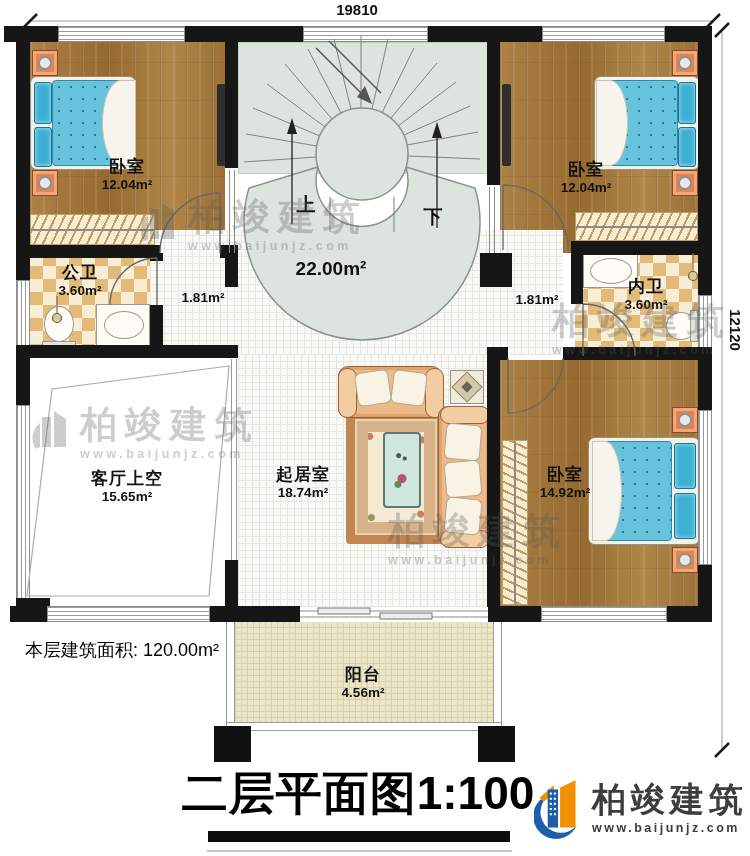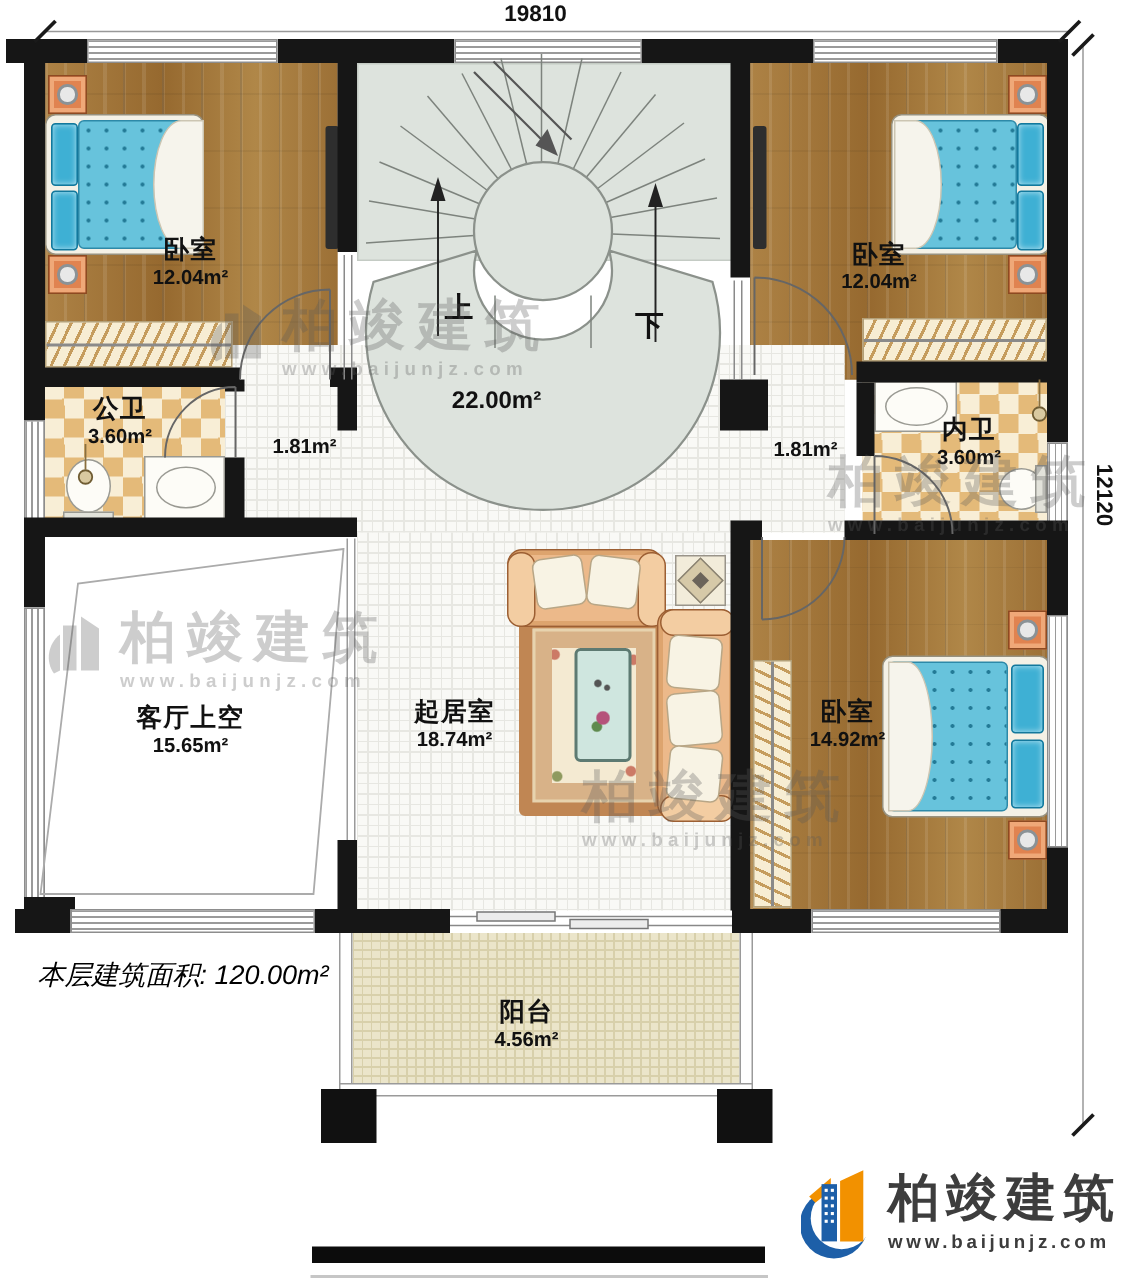--- a/index.html
+++ b/index.html
@@ -82,21 +82,21 @@
   .updown{position:absolute;z-index:7;transform:translateX(-50%);font-size:19px;font-weight:bold;color:#111;}
   .dimtext{position:absolute;z-index:7;font-size:15px;font-weight:bold;color:#111;text-align:center;}
   
   #overlay{position:absolute;left:0;top:0;z-index:6;pointer-events:none;}
   
   .wm{position:absolute;display:flex;align-items:flex-start;gap:8px;color:rgba(88,88,88,.30);
       z-index:8;pointer-events:none;}
   .wm .t{font-size:37px;font-weight:bold;letter-spacing:8px;line-height:1;white-space:nowrap;}
   .wm .u{font-size:12.5px;font-weight:bold;letter-spacing:3.5px;margin-top:4px;white-space:nowrap;}
   
-  .info{position:absolute;left:25px;top:637px;z-index:7;color:#000;font-size:18px;line-height:27px;white-space:nowrap;font-style:italic;}
+  .info{position:absolute;left:25px;top:637px;z-index:7;color:#000;font-size:18px;line-height:27px;white-space:nowrap;}
   .titleblock{position:absolute;left:358px;top:763px;transform:translateX(-50%);z-index:7;color:#000;
     font-size:46px;font-weight:bold;white-space:nowrap;letter-spacing:1px;}
   .titleblock .scale{font-weight:600;letter-spacing:0;}
   .titlebar{position:absolute;left:208px;top:831px;width:302px;height:11px;background:#0c0c0c;z-index:7;}
   .titleline{position:absolute;left:207px;top:850px;width:305px;height:2px;background:#c6c6c6;z-index:7;}
   .logo{position:absolute;left:534px;top:775px;display:flex;align-items:center;gap:10px;z-index:7;}
   .logo-name{font-size:34px;font-weight:bold;color:#3d3d3d;letter-spacing:5px;line-height:1.1;white-space:nowrap;}
   .logo-url{font-size:12.5px;font-weight:bold;color:#3c3c3c;letter-spacing:2.5px;margin-top:3px;white-space:nowrap;}
 </style>
 </head>
@@ -322,31 +322,31 @@
     <div class="cn">内卫</div>
     <div class="ar">3.60m²</div>
   </div>
   <div class="rlabel" style="left:203px;top:290px">
     <div class="ar">1.81m²</div>
   </div>
   <div class="rlabel" style="left:537px;top:292px">
     <div class="ar">1.81m²</div>
   </div>
   <div class="rlabel" style="left:331px;top:258px">
-    <div class="ar" style="font-size:16px">22.00m²</div>
+    <div class="ar" style="font-size:19px">22.00m²</div>
   </div>
   <div class="rlabel" style="left:127px;top:469px">
     <div class="cn">客厅上空</div>
     <div class="ar">15.65m²</div>
   </div>
   <div class="rlabel" style="left:303px;top:465px">
     <div class="cn">起居室</div>
     <div class="ar">18.74m²</div>
   </div>
-  <div class="rlabel" style="left:351px;top:665px">
+  <div class="rlabel" style="left:363px;top:665px">
     <div class="cn">阳台</div>
     <div class="ar">4.56m²</div>
   </div>
   <div class="updown" style="left:306px;top:192px">上</div>
   <div class="updown" style="left:433px;top:204px">下</div>
 
   <div class="dimtext" style="left:322px;top:1px;width:70px">19810</div>
   <div class="dimtext" style="left:706px;top:322px;width:60px;height:16px;transform:rotate(90deg)">12120</div>
 
   <div class="wm" style="left:136px;top:198px">
@@ -381,20 +381,23 @@
     <div>
         <div class="t">柏竣建筑</div>
          <div class="u">www.baijunjz.com</div>
       </div>
   </div>
 
   <div class="info">
     <div>本层建筑面积: 120.00m²</div>
   </div>
 
+  <div class="titleblock">
+    <span>二层平面图</span><span class="scale">1:100</span>
+  </div>
   <div class="titlebar"></div>
   <div class="titleline"></div>
 
   <div class="logo">
     <svg width="48" height="66" viewBox="0 0 46 64">
       <circle cx="21" cy="40" r="22" fill="#1d5fa8"></circle>
       <circle cx="26" cy="36" r="20" fill="#ffffff"></circle>
       <polygon points="5,22 19,10 19,18 9,26" fill="#f29100"></polygon>
       <rect x="13" y="14" width="10" height="37" fill="#1d5fa8"></rect>
       <g fill="#ffffff">

